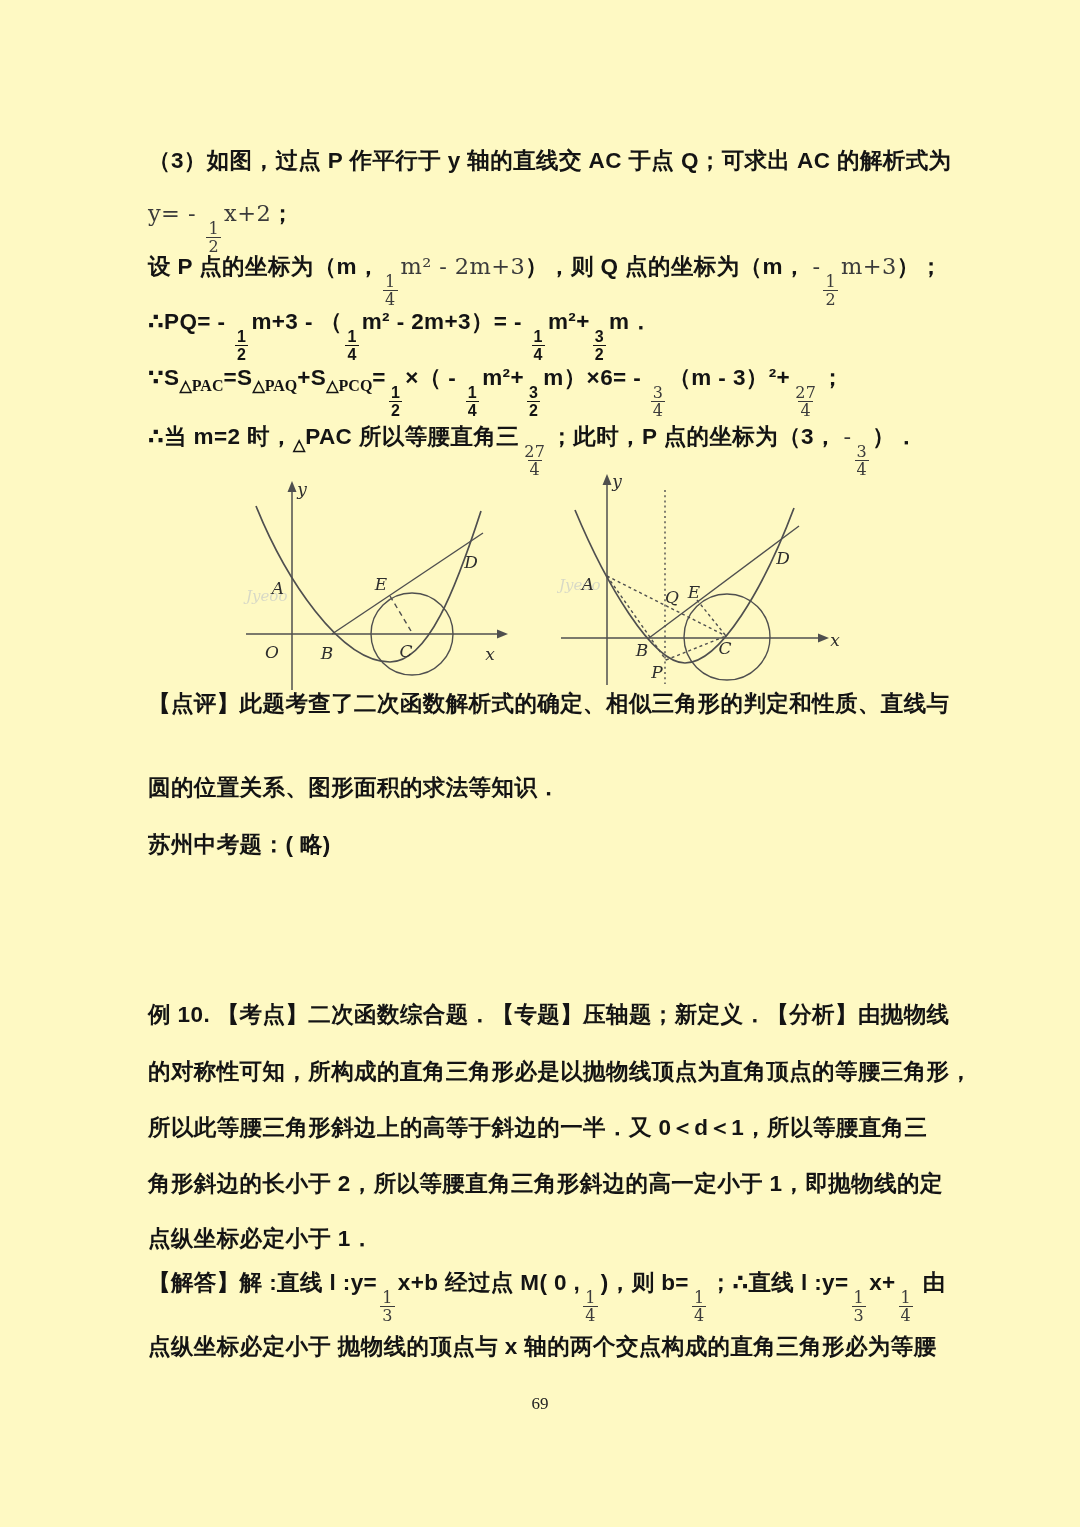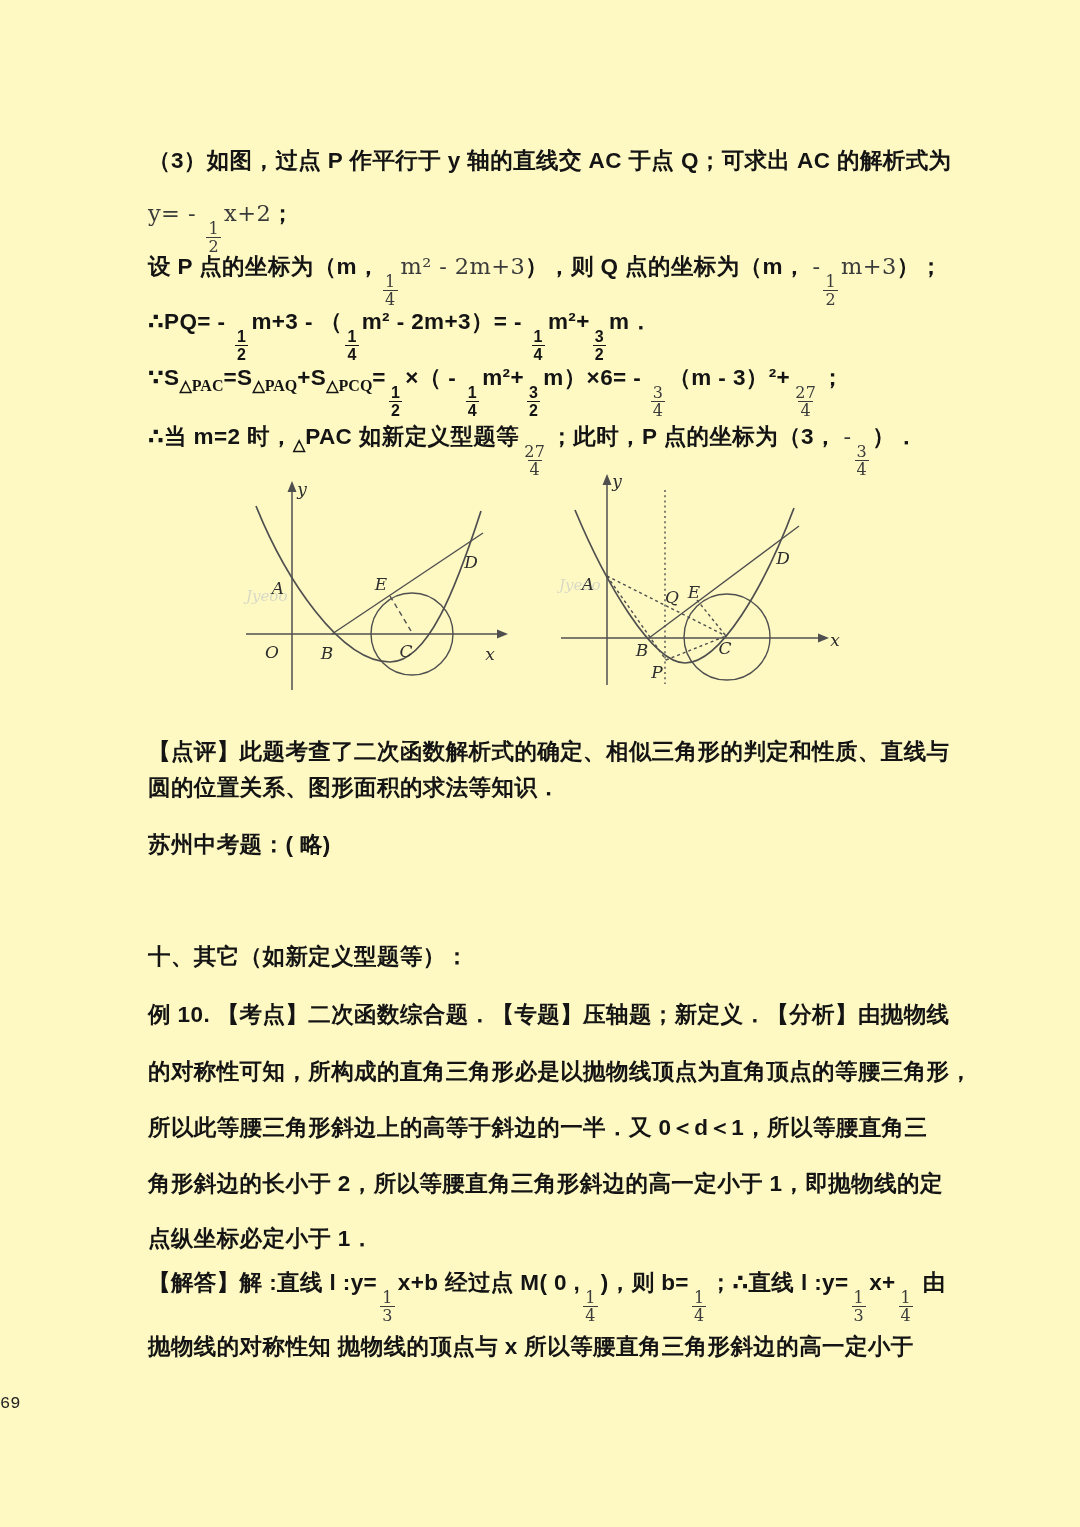--- a/index.html
+++ b/index.html
@@ -30,22 +30,22 @@
   .fig polygon { fill:#4f4f4f; stroke:none; }
   .fig-label {
     font-family:"DejaVu Serif",serif; font-style:italic; font-size:17px;
     fill:#2e2e2e; text-anchor:middle;
   }
   .wm {
     font-family:"DejaVu Serif",serif; font-style:italic; font-size:15px;
     fill:#b9bfc9; opacity:0.55; text-anchor:start;
   }
   .pagenum {
-    position:absolute; top:1394px; left:0; width:100%; 
-    font-family:Liberation Mono, monospace; font-size:17px; font-weight:400; color:#222;
+    position:absolute; top:1394px; left:0; width:100%; text-align:center;
+    font-family:Liberation Serif, serif; font-size:17px; font-weight:400; color:#222;
   }
 </style>
 </head>
 <body>
 
 <div class="page">
 
   <div class="para" style="top:145px"><span>（3）如图，过点 P 作平行于 y 轴的直线交 AC 于点 Q；可求出 AC 的解析式为</span></div>
   <div class="para" style="top:197px"><span class="light">y= - </span><span class="frac light">
         <span class="num">1</span>
@@ -80,21 +80,21 @@
       </span><span>m²+</span><span class="frac">
         <span class="num">3</span>
         <span class="den">2</span>
       </span><span>m）×6= - </span><span class="frac light">
         <span class="num">3</span>
         <span class="den">4</span>
       </span><span>（m - 3）²+</span><span class="frac light">
         <span class="num">27</span>
         <span class="den">4</span>
       </span><span>；</span></div>
-  <div class="para" style="top:420px"><span>∴当 m=2 时，</span><span class="sub">△</span><span>PAC 如新定义型题等</span><span class="frac light">
+  <div class="para" style="top:420px"><span>∴当 m=2 时，</span><span class="sub">△</span><span>PAC 所以等腰直角三</span><span class="frac light">
         <span class="num">27</span>
         <span class="den">4</span>
       </span><span>；此时，P 点的坐标为（3， </span><span class="light">-</span><span class="frac light">
         <span class="num">3</span>
         <span class="den">4</span>
       </span><span>）．</span></div>
 
   <svg class="fig" style="left:240px;top:476px" width="275" height="222" viewBox="0 0 275 222">
     <text class="wm" x="6" y="125">Jyeoo</text>
     <line class="axis" x1="6" y1="158" x2="260" y2="158"></line>
@@ -133,24 +133,23 @@
     <text class="fig-label" x="278" y="176">x</text>
     <text class="fig-label" x="31" y="120">A</text>
     <text class="fig-label" x="85" y="186">B</text>
     <text class="fig-label" x="100" y="208">P</text>
     <text class="fig-label" x="115" y="133">Q</text>
     <text class="fig-label" x="137" y="128">E</text>
     <text class="fig-label" x="168" y="184">C</text>
     <text class="fig-label" x="226" y="94">D</text>
   </svg>
 
-  <div class="para" style="top:736px"><span>【点评】此题考查了二次函数解析式的确定、相似三角形的判定和性质、直线与</span></div>
+  <div class="para" style="top:688px"><span>【点评】此题考查了二次函数解析式的确定、相似三角形的判定和性质、直线与</span></div>
   <div class="para" style="top:772px"><span>圆的位置关系、图形面积的求法等知识．</span></div>
   <div class="para" style="top:829px"><span>苏州中考题：( 略)</span></div>
-  <div class="para" style="top:941px"><span>十、其它（如新定义型题等）：</span></div>
   <div class="para" style="top:999px"><span>例 10.  【考点】二次函数综合题．【专题】压轴题；新定义．【分析】由抛物线</span></div>
   <div class="para" style="top:1056px"><span>的对称性可知，所构成的直角三角形必是以抛物线顶点为直角顶点的等腰三角形，</span></div>
   <div class="para" style="top:1112px"><span>所以此等腰三角形斜边上的高等于斜边的一半．又 0＜d＜1，所以等腰直角三</span></div>
   <div class="para" style="top:1168px"><span>角形斜边的长小于 2，所以等腰直角三角形斜边的高一定小于 1，即抛物线的定</span></div>
   <div class="para" style="top:1223px"><span>点纵坐标必定小于 1．</span></div>
   <div class="para" style="top:1267px"><span>【解答】解 :直线 l :y=</span><span class="frac light">
         <span class="num">1</span>
         <span class="den">3</span>
       </span><span>x+b 经过点 M( 0 ,</span><span class="frac light">
         <span class="num">1</span>
@@ -158,16 +157,16 @@
       </span><span>)，则 b=</span><span class="frac light">
         <span class="num">1</span>
         <span class="den">4</span>
       </span><span>；∴直线 l :y=</span><span class="frac light">
         <span class="num">1</span>
         <span class="den">3</span>
       </span><span>x+</span><span class="frac light">
         <span class="num">1</span>
         <span class="den">4</span>
       </span><span> 由</span></div>
-  <div class="para" style="top:1331px"><span>抛物线的对称性知  抛物线的顶点与 x 所以等腰直角三角形斜边的高一定小于</span></div>
+  <div class="para" style="top:1331px"><span>点纵坐标必定小于  抛物线的顶点与 x 轴的两个交点构成的直角三角形必为等腰</span></div>
 
   <div class="pagenum">69</div>
 </div>
 
 </body></html>

